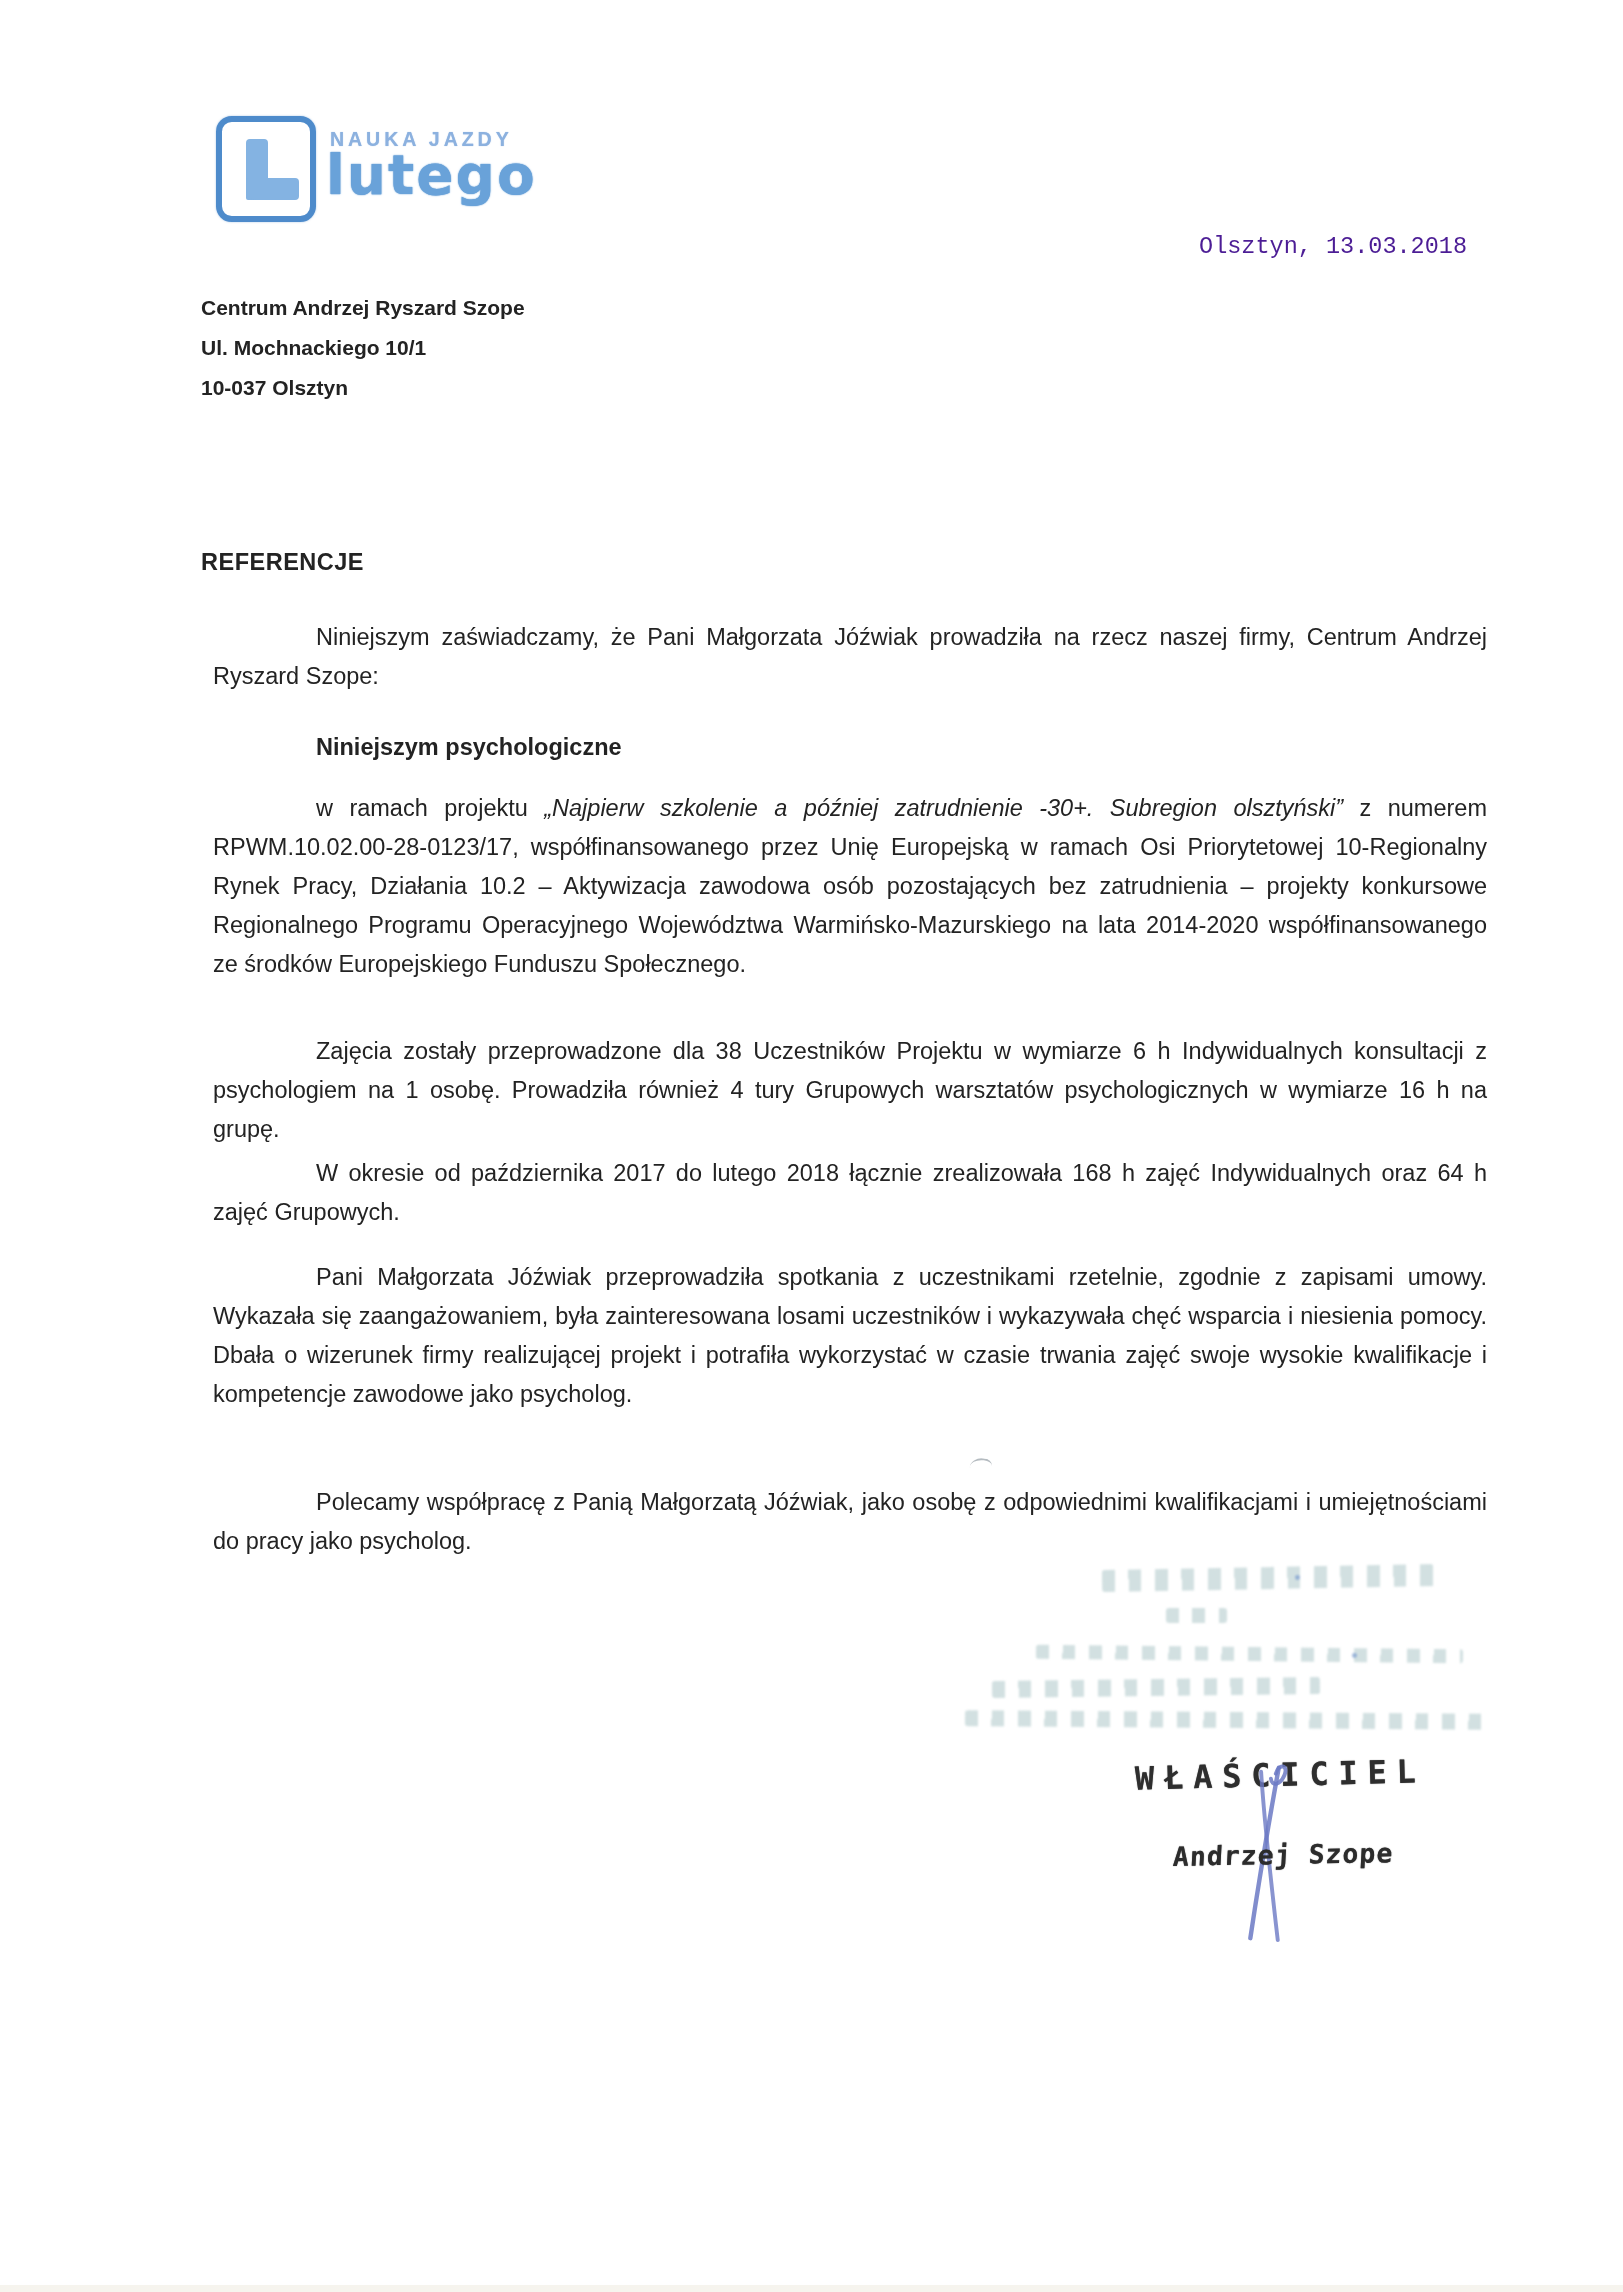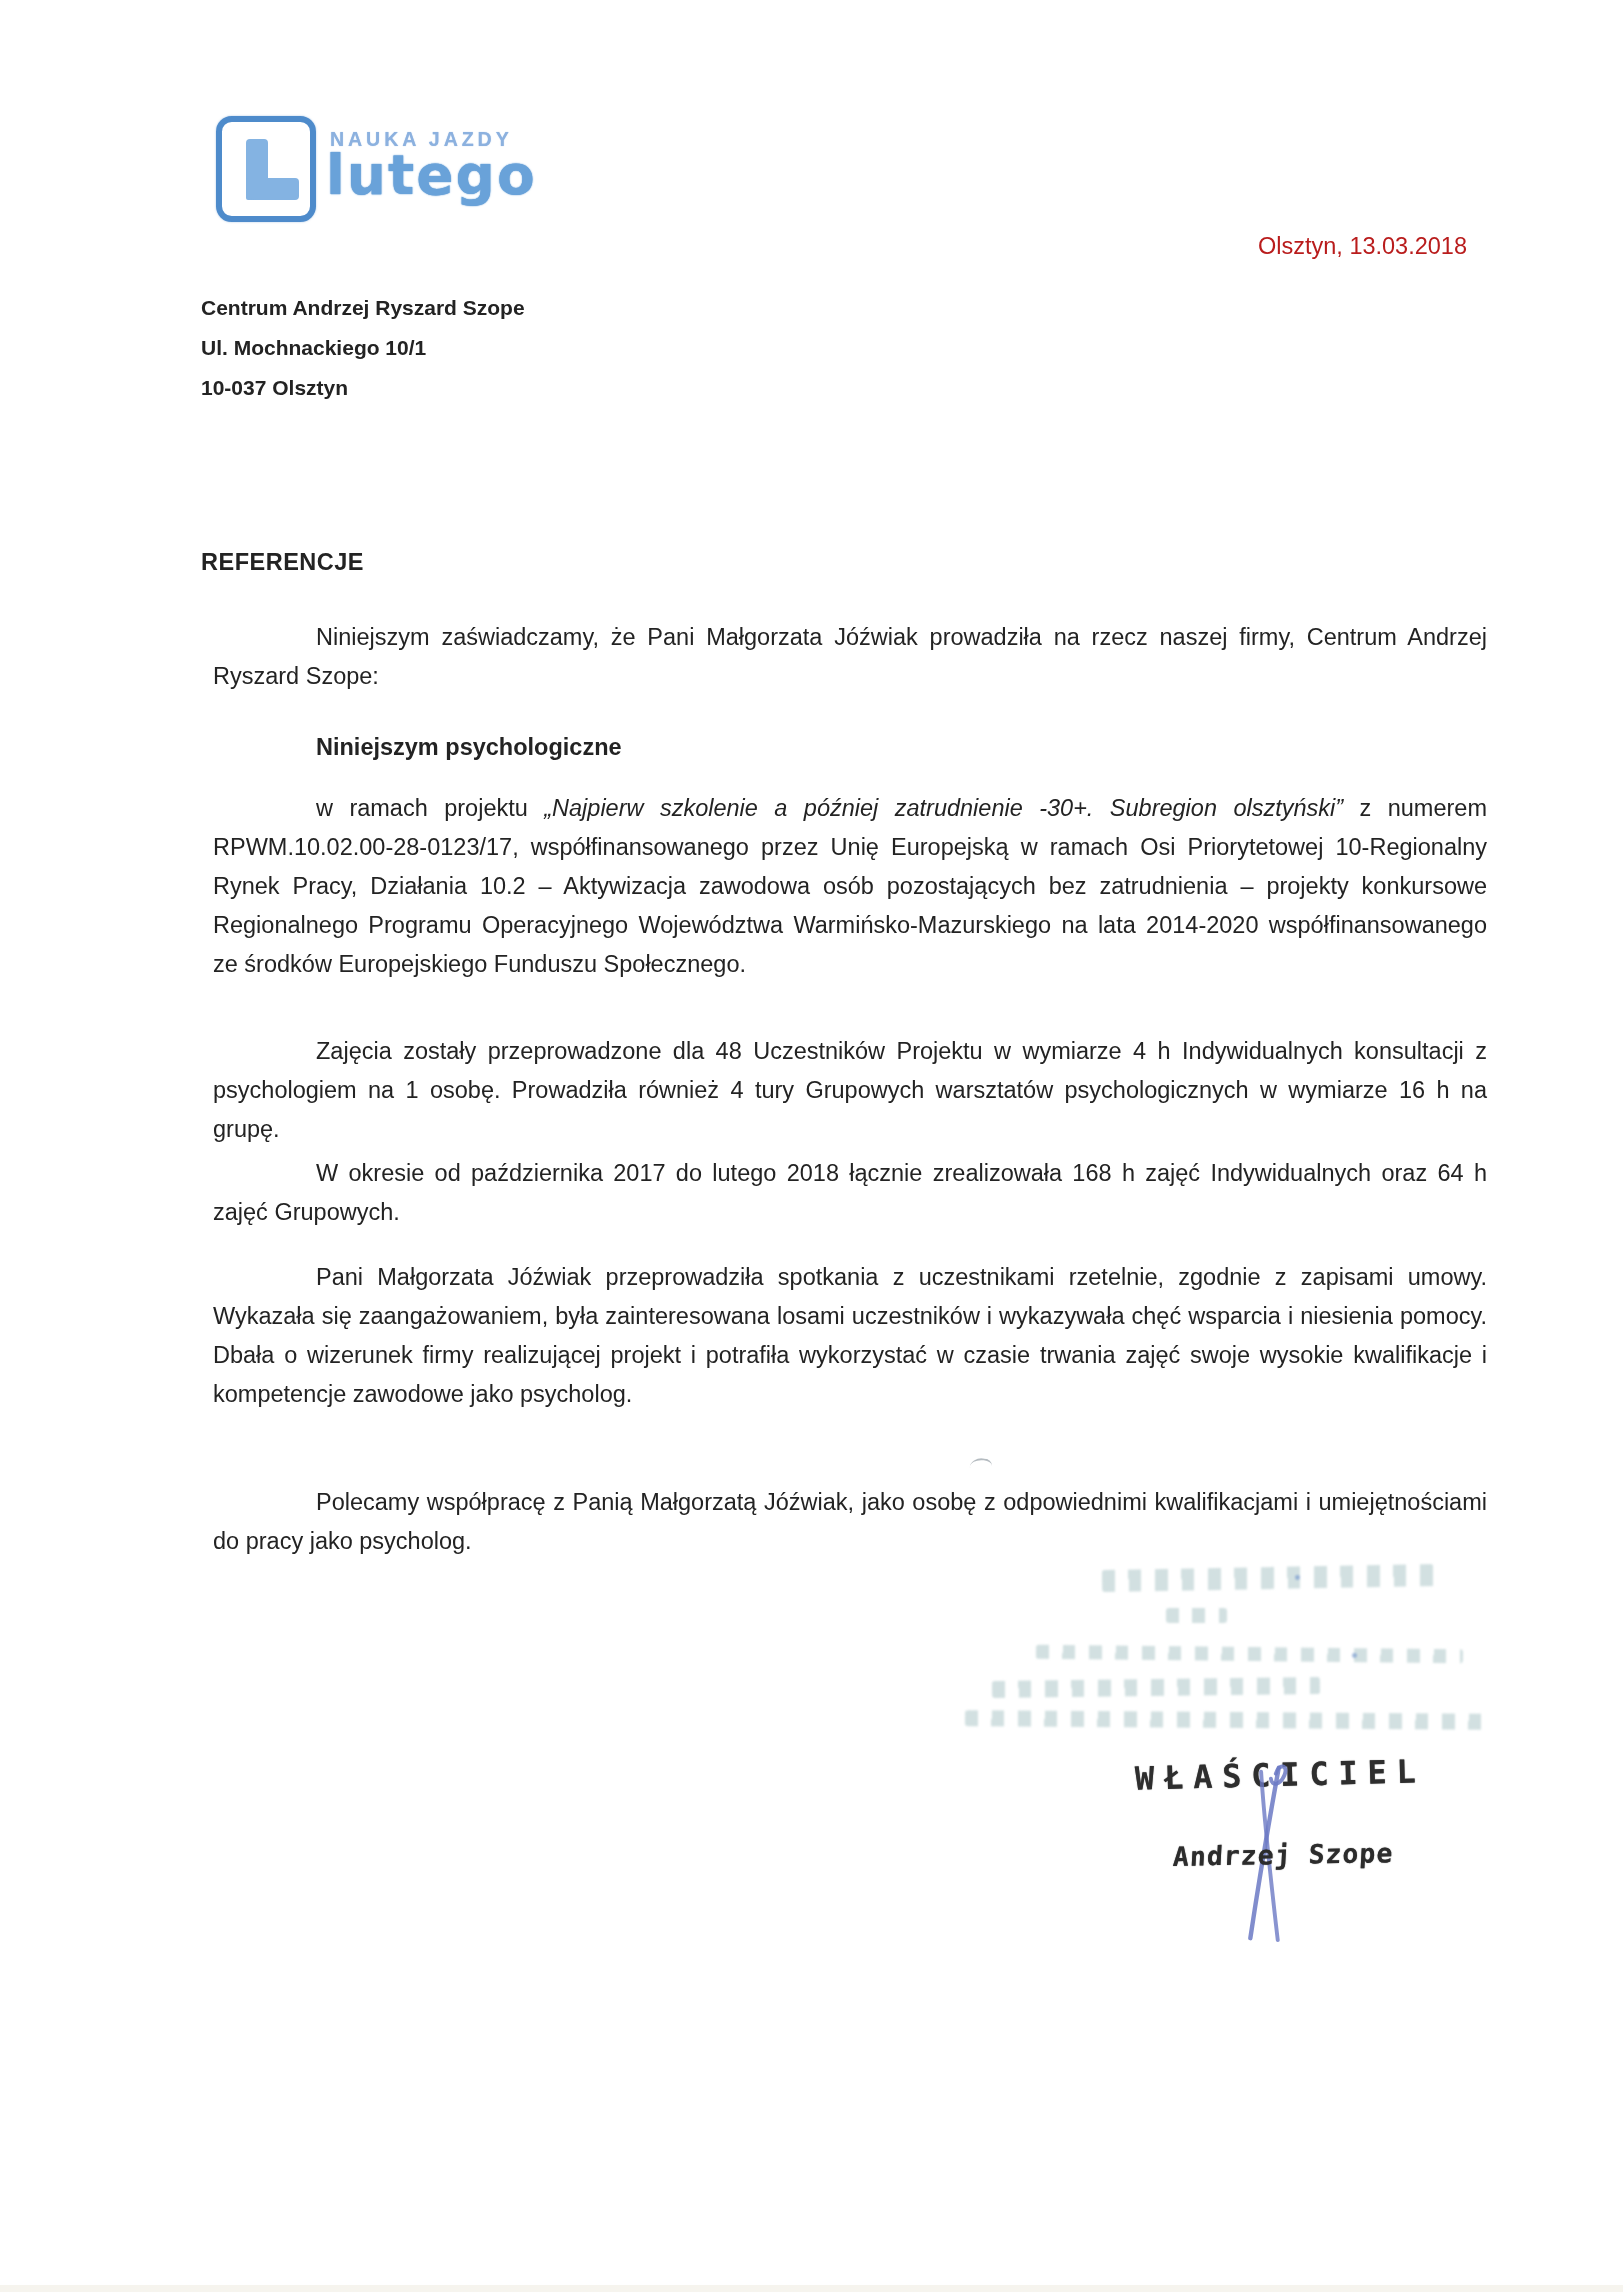--- a/index.html
+++ b/index.html
@@ -28,21 +28,21 @@
   }
   .logo-brand{
     position:absolute;left:110px;top:29px;
     font-family:"DejaVu Sans", sans-serif;
     font-size:55px;font-weight:800;letter-spacing:2px;color:#69a2d9;
     text-shadow:0 0 1px #5d97d2, 0 0 2px rgba(105,162,217,.6);
   }
   
   .date{
     position:absolute;top:233px;right:156px;
-    font-size:23.5px;color:#b91c1c;
+    font-size:23.5px;color:#4c1d95;font-family:Liberation Mono, monospace;
   }
   .sender{position:absolute;left:201px;top:288px;font-size:21px;font-weight:700;line-height:40px;}
   .title{
     position:absolute;left:201px;top:549px;width:1274px;
     text-align:left;font-size:23.5px;font-weight:700;letter-spacing:0.5px;
   }
   .para{
     position:absolute;left:201px;width:1274px;margin:12px;
     font-size:23.5px;line-height:39px;text-align:justify;
   }
@@ -110,21 +110,21 @@
   </div>
 
   <div class="title">REFERENCJE</div>
 
   <p class="para indent" style="top:606px;">Niniejszym zaświadczamy, że Pani Małgorzata Jóźwiak prowadziła na rzecz naszej firmy, Centrum Andrzej Ryszard Szope:</p>
 
   <p class="para service" style="top:716px;">Niniejszym psychologiczne</p>
 
   <p class="para indent" style="top:777px;"><span>w ramach projektu </span><span class="proj-title">„Najpierw szkolenie a później zatrudnienie -30+. Subregion olsztyński”</span><span> z numerem RPWM.10.02.00-28-0123/17, współfinansowanego przez Unię Europejską w ramach Osi Priorytetowej 10-Regionalny Rynek Pracy, Działania 10.2 – Aktywizacja zawodowa osób pozostających bez zatrudnienia – projekty konkursowe Regionalnego Programu Operacyjnego Województwa Warmińsko-Mazurskiego na lata 2014-2020 współfinansowanego ze środków Europejskiego Funduszu Społecznego.</span></p>
 
-  <p class="para indent" style="top:1020px;">Zajęcia zostały przeprowadzone dla 48 Uczestników Projektu w wymiarze 4 h Indywidualnych konsultacji z psychologiem na 1 osobę. Prowadziła również 4 tury Grupowych warsztatów psychologicznych w wymiarze 16 h na grupę.</p>
+  <p class="para indent" style="top:1020px;">Zajęcia zostały przeprowadzone dla 38 Uczestników Projektu w wymiarze 6 h Indywidualnych konsultacji z psychologiem na 1 osobę. Prowadziła również 4 tury Grupowych warsztatów psychologicznych w wymiarze 16 h na grupę.</p>
 
   <p class="para indent" style="top:1142px;">W okresie od października 2017 do lutego 2018 łącznie zrealizowała 168 h zajęć Indywidualnych oraz 64 h zajęć Grupowych.</p>
 
   <p class="para indent" style="top:1246px;">Pani Małgorzata Jóźwiak przeprowadziła spotkania z uczestnikami rzetelnie, zgodnie z zapisami umowy. Wykazała się zaangażowaniem, była zainteresowana losami uczestników i wykazywała chęć wsparcia i niesienia pomocy. Dbała o wizerunek firmy realizującej projekt i potrafiła wykorzystać w czasie trwania zajęć swoje wysokie kwalifikacje i kompetencje zawodowe jako psycholog.</p>
 
   <p class="para indent" style="top:1471px;">Polecamy współpracę z Panią Małgorzatą Jóźwiak, jako osobę z odpowiednimi kwalifikacjami i umiejętnościami do pracy jako psycholog.</p>
 
   <div class="squiggle"></div>
 
   <div class="stamp-remnants">

